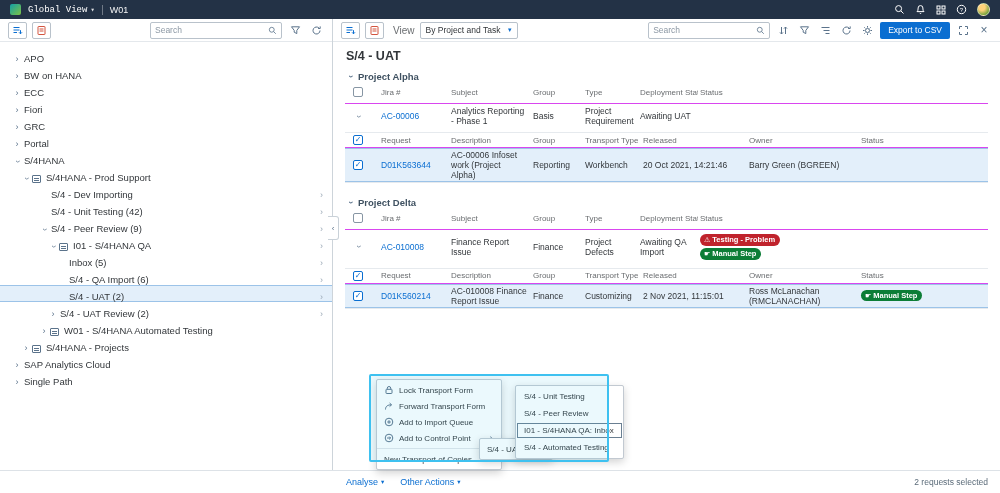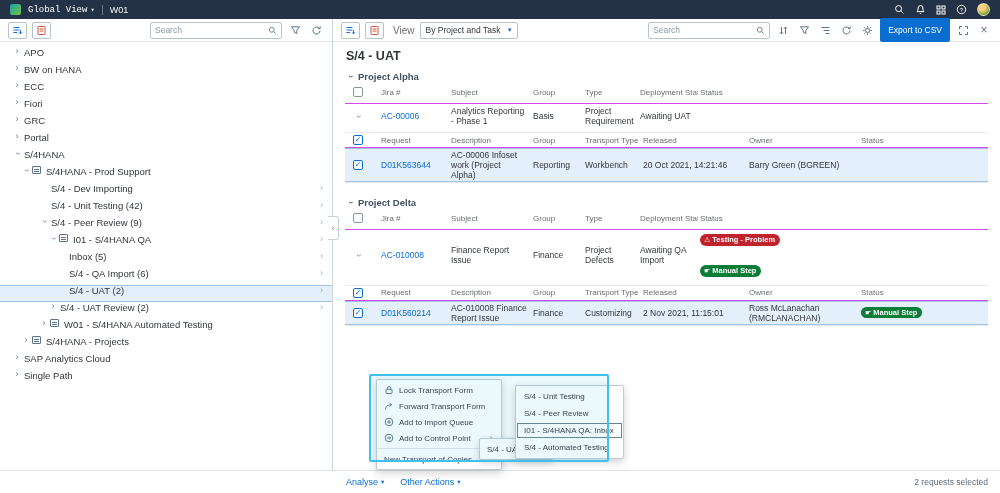--- a/index.html
+++ b/index.html
@@ -44,26 +44,26 @@
   .search svg { flex:none; stroke:#5b738b; fill:none; stroke-width:1; }
   .icon-btn { display:flex; align-items:center; justify-content:center; width:16px; height:16px; cursor:pointer; }
   .icon-btn svg { stroke:#5b738b; fill:none; stroke-width:1; }
   .x-glyph { font-size:12px; color:#5b738b; line-height:1; }
 
   .view-label { font-size:10px; color:#6a6d70; margin-left:4px; }
   .select { display:flex; align-items:center; justify-content:space-between; width:98px; height:17px;
     border:1px solid #b9c2cb; border-radius:2px; padding:0 5px; font-size:8.5px; background:#fff; cursor:pointer; }
   .select .caret { color:var(--accent); font-size:7px; }
   .spacer { flex:1; }
-  .btn-primary { height:24px; background:var(--accent); color:#fff; border:none; border-radius:2px;
+  .btn-primary { height:17px; background:var(--accent); color:#fff; border:none; border-radius:2px;
     font-size:8.5px; font-family:inherit; padding:0 8px; cursor:pointer; white-space:nowrap; }
 
   
   .tree { padding-top:5px; overflow:hidden; flex:1; }
-  .tree-row { height:17px; display:flex; align-items:flex-start; padding-right:9px; cursor:pointer; }
+  .tree-row { height:17px; display:flex; align-items:flex-end; padding-right:9px; cursor:pointer; }
   .tree-row.lvl0 { padding-left:12px; } .tree-row.lvl1 { padding-left:21px; }
   .tree-row.lvl2 { padding-left:30px; } .tree-row.lvl3 { padding-left:39px; }
   .tree-row.lvl4 { padding-left:48px; } .tree-row.lvl5 { padding-left:57px; }
   .chev { display:inline-block; width:10px; color:#5b738b; font-size:9px; line-height:1; text-align:center; flex:none; }
   .chev::before { content:"\203A"; display:inline-block; }
   .chev.d::before { transform:rotate(90deg); }
   .chev.n::before { content:""; }
   .tree-icon { width:9px; height:8px; border:1px solid #5b738b; border-radius:1px;
     margin:0 3px 0 1px; position:relative; flex:none; }
   .tree-icon::after { content:""; position:absolute; left:1px; right:1px; top:2px; height:1px;
@@ -93,21 +93,21 @@
   .thead .c { color:#6a6d70; font-size:8px; white-space:nowrap; overflow:hidden; }
   .trow { border-bottom:1px solid #e6eaee; min-height:21px; }
   .trow.selected { background:var(--selection-bg);
     box-shadow:inset 0 1px 0 #9cc3e8, inset 0 -1px 0 #9cc3e8; }
   .link { color:var(--accent); cursor:pointer; white-space:nowrap; }
   .c-first { display:flex; align-items:center; justify-content:flex-start; padding-left:8px !important; }
   .checkbox { width:10px; height:10px; border:1px solid #8796a4; border-radius:2px; background:#fff;
     display:inline-flex; align-items:center; justify-content:center; cursor:pointer; flex:none; }
   .checkbox.checked { border-color:var(--accent); }
   .checkbox.checked::after { content:"\2713"; color:var(--accent); font-size:8px; font-weight:bold; line-height:1; }
-  .badge-stack { display:flex; flex-direction:column; gap:19px; padding:2px 0; }
+  .badge-stack { display:flex; flex-direction:column; gap:2px; padding:2px 0; }
   .badge { display:inline-flex; align-items:center; gap:2px; color:#fff; font-size:7.5px; font-weight:700;
     padding:1px 5px 1px 4px; border-radius:7px; white-space:nowrap; width:max-content; line-height:1.3; }
   .badge.red { background:var(--badge-red); }
   .badge.green { background:var(--badge-green); }
   .bicon { font-size:7px; line-height:1; }
 
   
   .menu { position:absolute; background:#fff; border:1px solid #c2c9d1; border-radius:2px;
     box-shadow:0 3px 8px rgba(0,0,0,.18); z-index:40; padding:2px 0; }
   .menu-item { display:flex; align-items:center; gap:5px; height:16px; padding:0 8px 0 7px;

